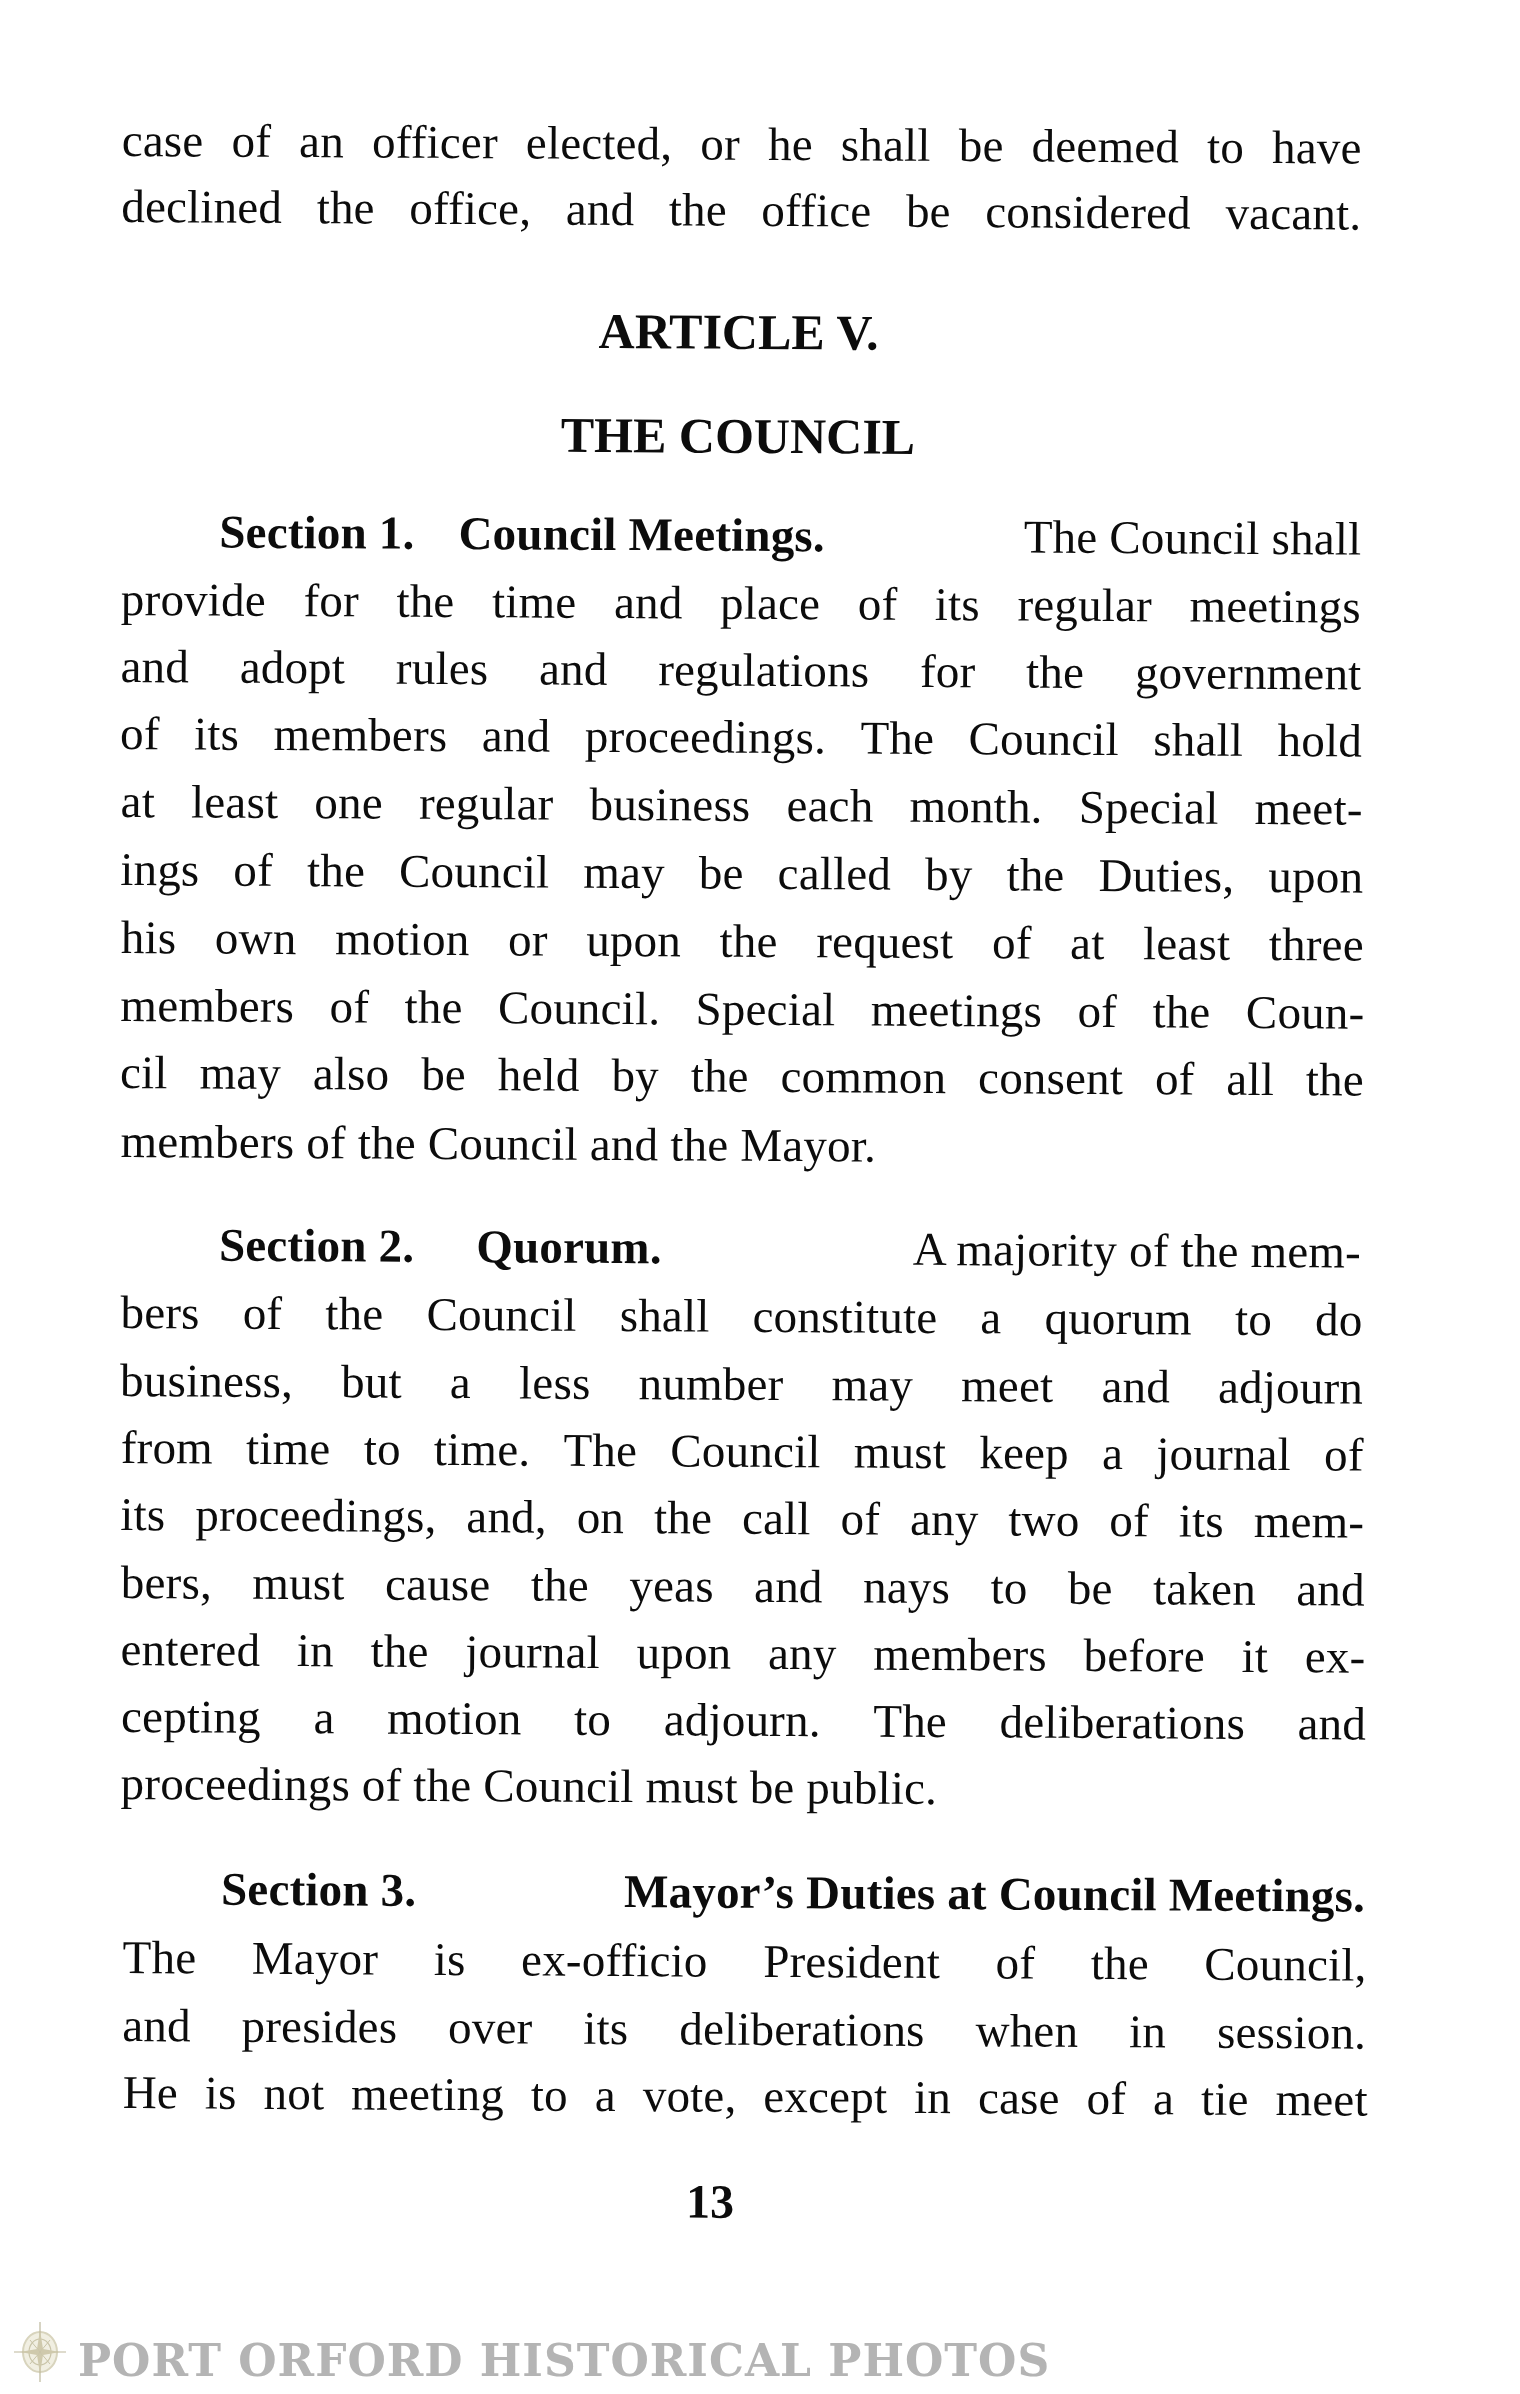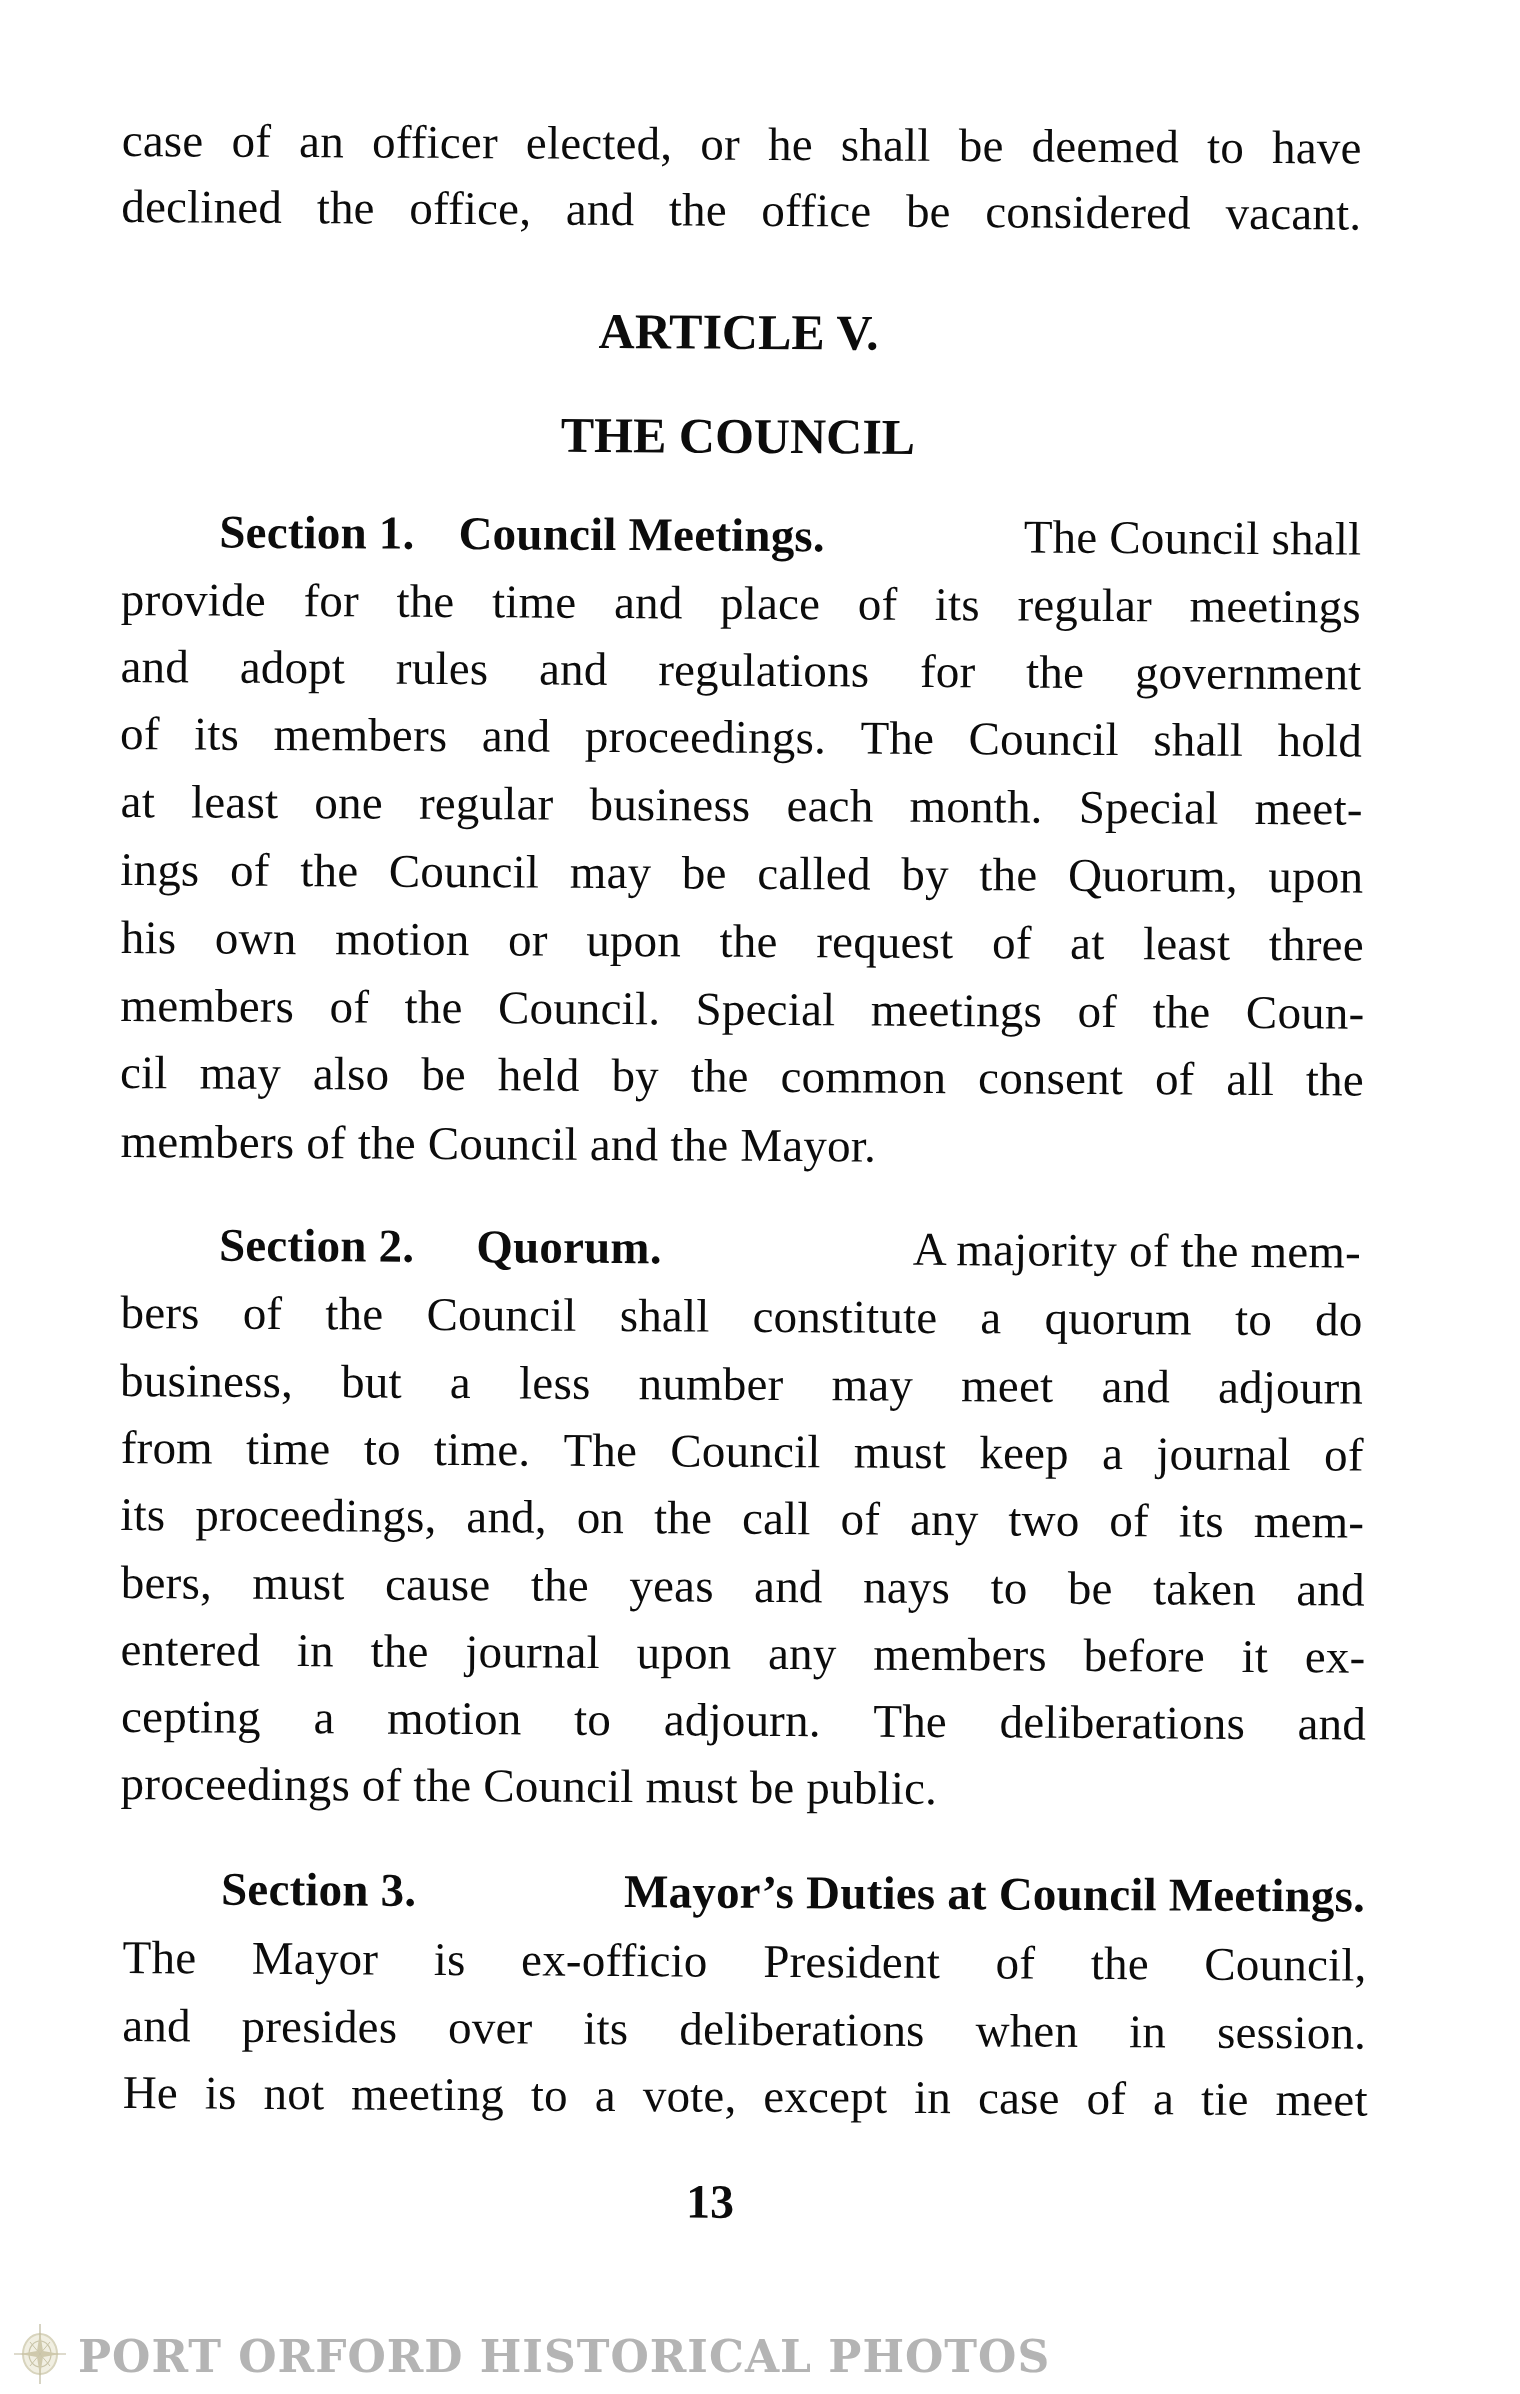--- a/index.html
+++ b/index.html
@@ -29,21 +29,21 @@
     color: #0c0c0c;
   }
   .sec-head { display: flex; justify-content: space-between; }
   .pagenum {
     position: absolute; left: 0; width: 1446px; text-align: center;
     top: 2170px;
     font-family: "Liberation Serif", serif; font-weight: bold; font-size: 48px; line-height: 56px; color: #0c0c0c;
   }
   .watermark {
     position: absolute; left: 12px; top: 2326px; height: 60px;
-    display: flex; align-items: center; gap: 10px;
+    display: flex; align-items: flex-end; gap: 10px;
   }
   .watermark .wm-text {
     font-family: "DejaVu Serif", "Liberation Serif", serif;
     font-weight: bold; font-size: 44px; color: #b4b4b4; letter-spacing: 1px;
   }
 </style>
 </head>
 <body>
 
 <div class="page">
@@ -131,21 +131,21 @@
   <div class="ln" style="left: 125px; width: 1243px; top: 841px; white-space: nowrap; display: flex; justify-content: space-between;">
       <span>ings</span>
       <span>of</span>
       <span>the</span>
       <span>Council</span>
       <span>may</span>
       <span>be</span>
       <span>called</span>
       <span>by</span>
       <span>the</span>
-      <span>Quorum,</span>
+      <span>Duties,</span>
       <span>upon</span>
     </div>
   <div class="ln" style="left: 126px; width: 1243px; top: 909px; white-space: nowrap; display: flex; justify-content: space-between;">
       <span>his</span>
       <span>own</span>
       <span>motion</span>
       <span>or</span>
       <span>upon</span>
       <span>the</span>
       <span>request</span>

